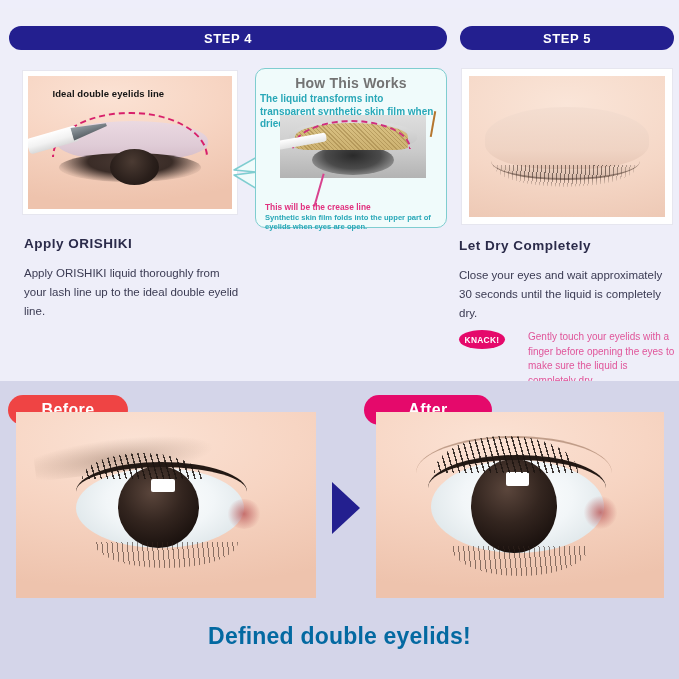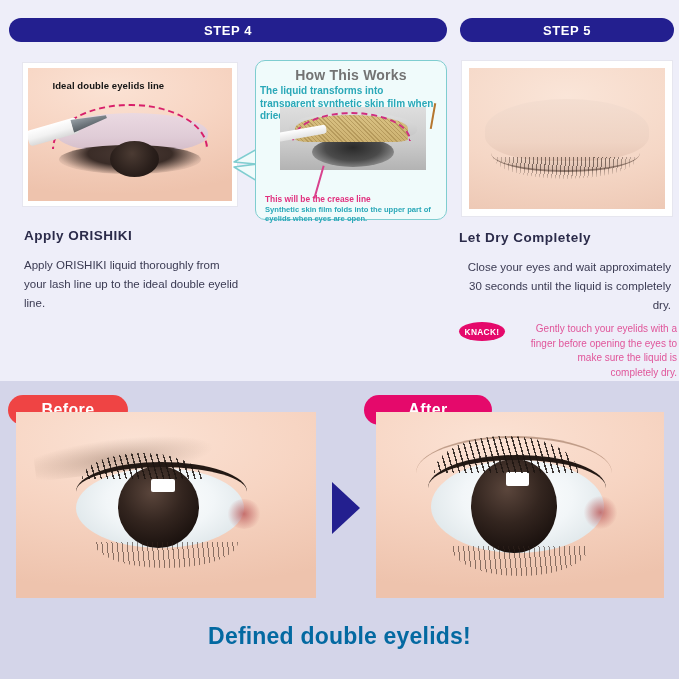--- a/index.html
+++ b/index.html
@@ -5,25 +5,25 @@
   * { box-sizing: border-box; margin: 0; padding: 0; }
   html, body {
     width: 679px; height: 679px;
     font-family: "Liberation Sans", sans-serif;
     overflow: hidden;
   }
   body { background: #eeeefa; position: relative; }
 
   
   .steps-section {
-    position: absolute; left: 0; top: 0; width: 679px; height: 381px;
+    position: absolute; left: 0; top: 8px; width: 679px; height: 381px;
     background: #eeeef9;
   }
   .col-step4 { position: absolute; left: 8px; top: 0; width: 440px; height: 381px; }
-  .col-step5 { position: absolute; left: 455px; top: 0; width: 224px; height: 381px; text-align: right; }
+  .col-step5 { position: absolute; left: 455px; top: 0; width: 224px; height: 381px; }
 
   .step-pill {
     height: 24px; border-radius: 13px;
     background: #231f8f;
     color: #ffffff;
     display: flex; align-items: center; justify-content: center;
     font-size: 13px; font-weight: bold; letter-spacing: .6px;
   }
   .pill-s4 { position: absolute; left: 1px; top: 18px; width: 438px; }
   .pill-s5 { position: absolute; left: 5px; top: 18px; width: 214px; }

